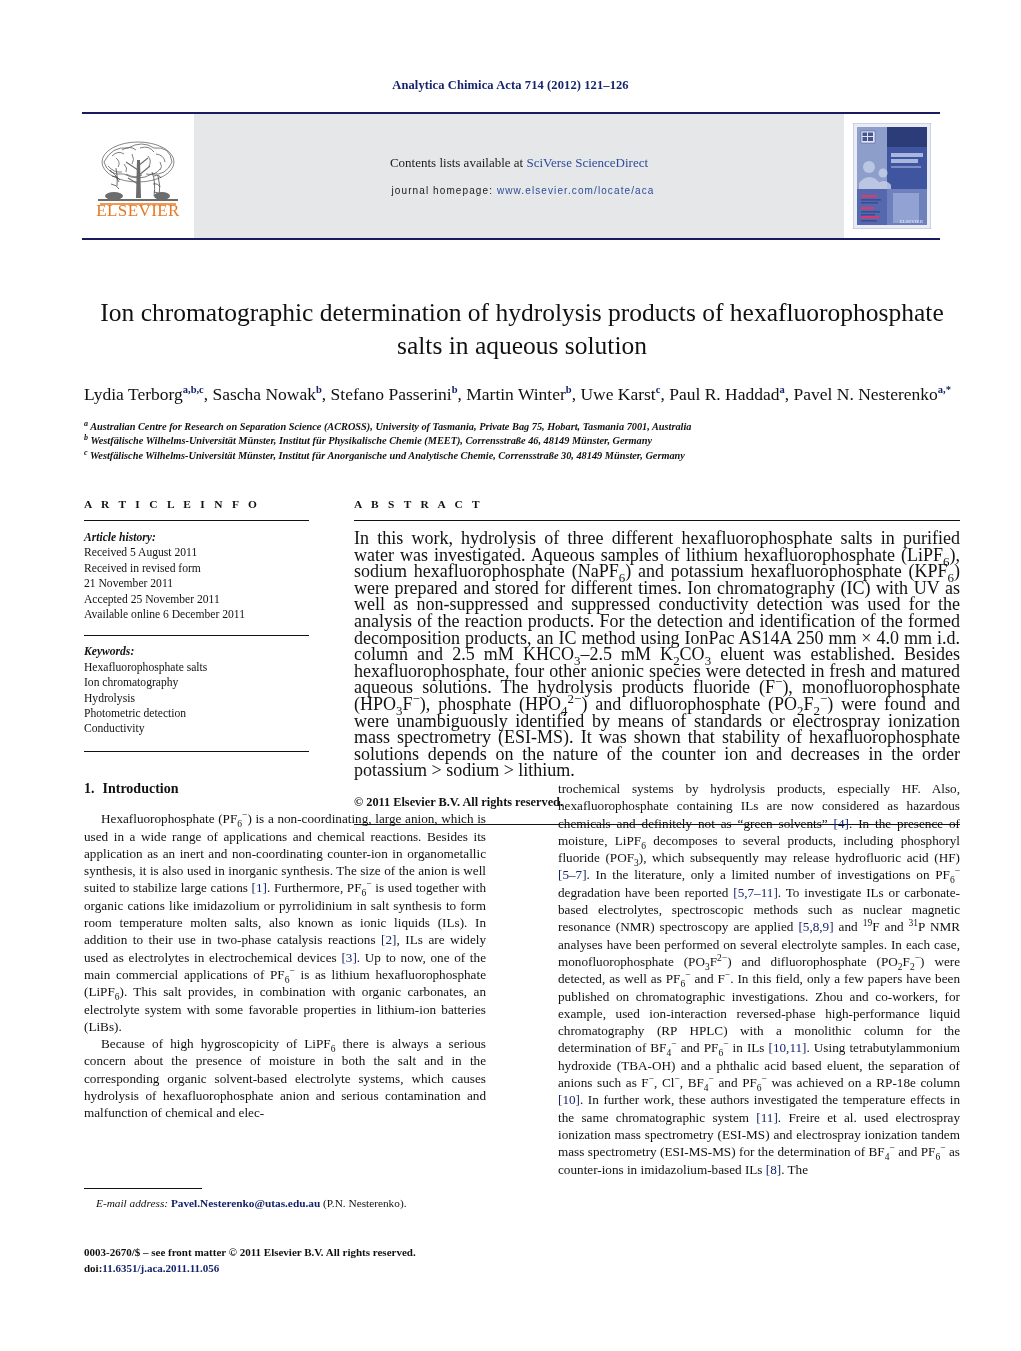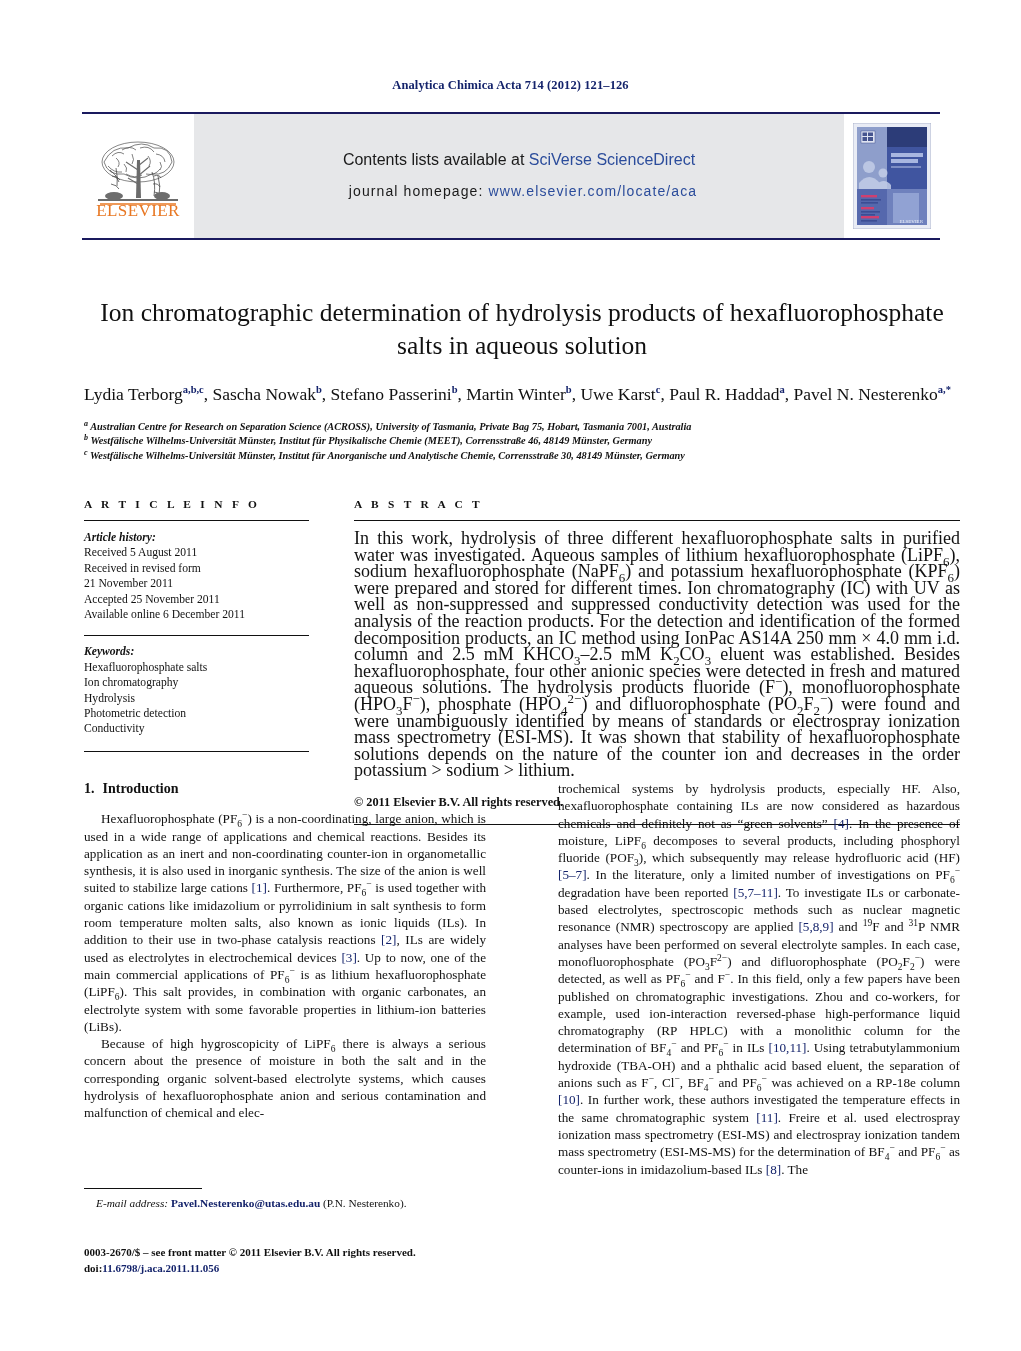--- a/index.html
+++ b/index.html
@@ -64,38 +64,38 @@
     flex: 1 1 auto;
     background: #e6e7e9;
     display: flex;
     flex-direction: column;
     align-items: center;
     justify-content: center;
     padding: 6px 0 8px 0;
     box-sizing: border-box;
   }
   .contents-line {
-    font-family: Liberation Sans, sans-serif;
-    font-size: 16px;
+    font-family: Liberation Serif, serif;
+    font-size: 13px;
     color: #1a1a1a;
     margin-bottom: 14px;
   }
   .contents-line .sd-link {
     color: #2b4c9b;
   }
   .journal-name {
     font-family: "Liberation Serif", serif;
     font-size: 29px;
     color: #1a1a1a;
     letter-spacing: 0.3px;
     margin-bottom: 16px;
   }
   .homepage-line {
     font-family: "Liberation Sans", sans-serif;
-    font-size: 14px;
+    font-size: 10px;
     letter-spacing: 1.1px;
     color: #1a1a1a;
     padding-left: 8px;
   }
   .homepage-line .hp-url { color: #2b4c9b; }
   .cover-thumb {
     width: 96px;
     flex: 0 0 96px;
     display: flex;
     align-items: center;
@@ -514,17 +514,17 @@
         <span class="ital">E-mail address:</span>
         <span class="email-link">Pavel.Nesterenko@utas.edu.au</span>
         <span>(P.N. Nesterenko).</span>
       </div>
     </div>
   </div>
 
   <div class="bottom-block">
     <div>0003-2670/$ – see front matter © 2011 Elsevier B.V. All rights reserved.</div>
     <div>
-      <span>doi:</span><span class="doi-link">11.6798/j.aca.2011.11.056</span>
+      <span>doi:</span><span class="doi-link">11.6351/j.aca.2011.11.056</span>
     </div>
   </div>
 
 </div>
 
 </body></html>

